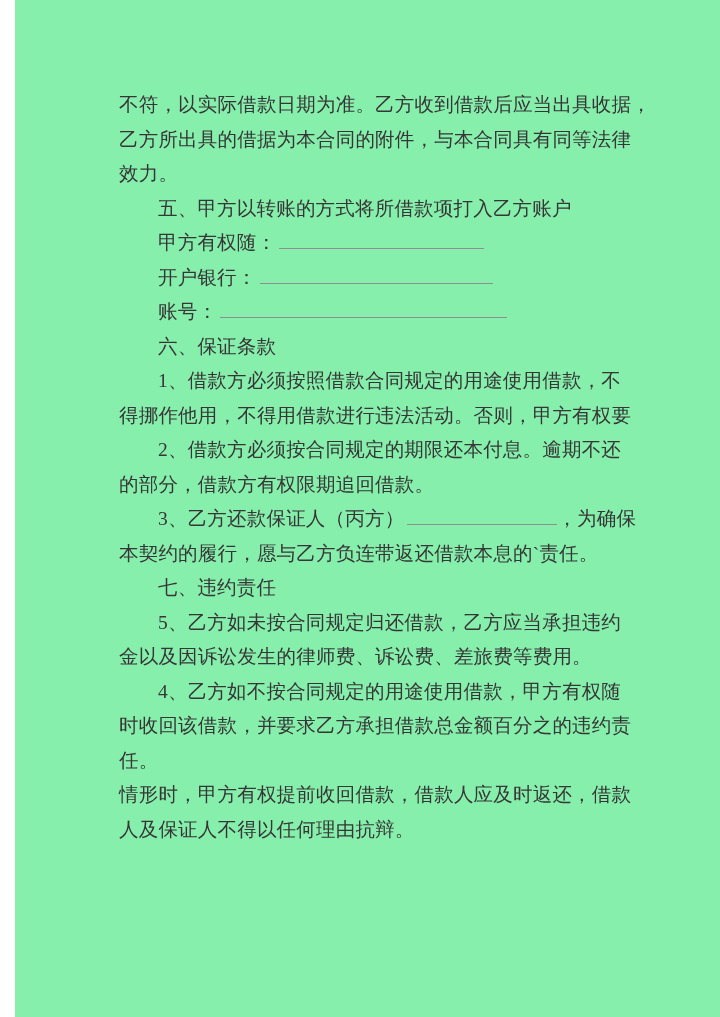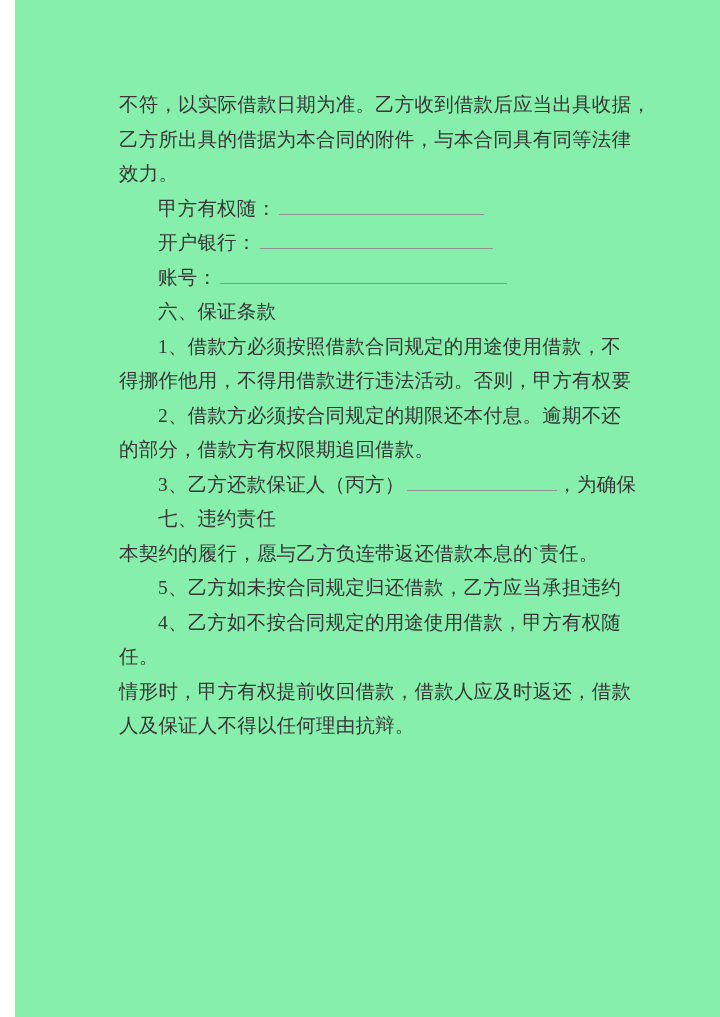--- a/index.html
+++ b/index.html
@@ -42,20 +42,21 @@
 </head>
 <body>
 
 <div class="page">
   <div class="content">
 
     <div class="line">不符，以实际借款日期为准。乙方收到借款后应当出具收据，</div>
     <div class="line">乙方所出具的借据为本合同的附件，与本合同具有同等法律</div>
     <div class="line">效力。</div>
 
+    <div class="line indent">五、甲方以转账的方式将所借款项打入乙方账户</div>
 
     <div class="line indent">
       <span>甲方有权随：</span><span class="blank blank-username"></span>
     </div>
 
     <div class="line indent">
       <span>开户银行：</span><span class="blank blank-bank"></span>
     </div>
 
     <div class="line indent">
@@ -66,26 +67,28 @@
 
     <div class="line indent">1、借款方必须按照借款合同规定的用途使用借款，不</div>
     <div class="line">得挪作他用，不得用借款进行违法活动。否则，甲方有权要</div>
 
     <div class="line indent">2、借款方必须按合同规定的期限还本付息。逾期不还</div>
     <div class="line">的部分，借款方有权限期追回借款。</div>
 
     <div class="line indent">
       <span>3、乙方还款保证人（丙方）</span><span class="blank blank-guarantor"></span><span>，为确保</span>
     </div>
+    <div class="line">本契约的履行，愿与乙方负连带返还借款本息的`责任。</div>
+
     <div class="line indent">七、违约责任</div>
 
-    <div class="line">本契约的履行，愿与乙方负连带返还借款本息的`责任。</div>
-
     <div class="line indent">5、乙方如未按合同规定归还借款，乙方应当承担违约</div>
+    <div class="line">金以及因诉讼发生的律师费、诉讼费、差旅费等费用。</div>
 
     <div class="line indent">4、乙方如不按合同规定的用途使用借款，甲方有权随</div>
+    <div class="line">时收回该借款，并要求乙方承担借款总金额百分之的违约责</div>
     <div class="line">任。</div>
 
     <div class="line">情形时，甲方有权提前收回借款，借款人应及时返还，借款</div>
     <div class="line">人及保证人不得以任何理由抗辩。</div>
 
   </div>
 </div>
 
 </body></html>

